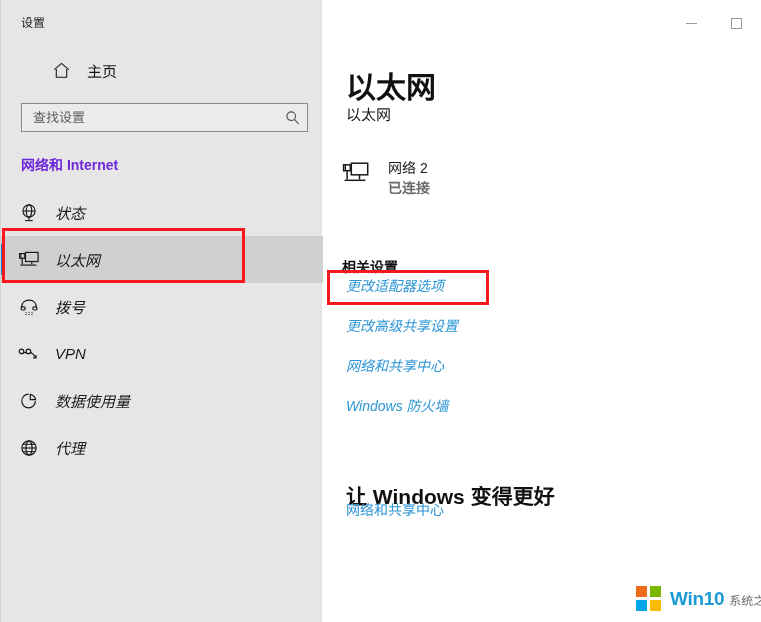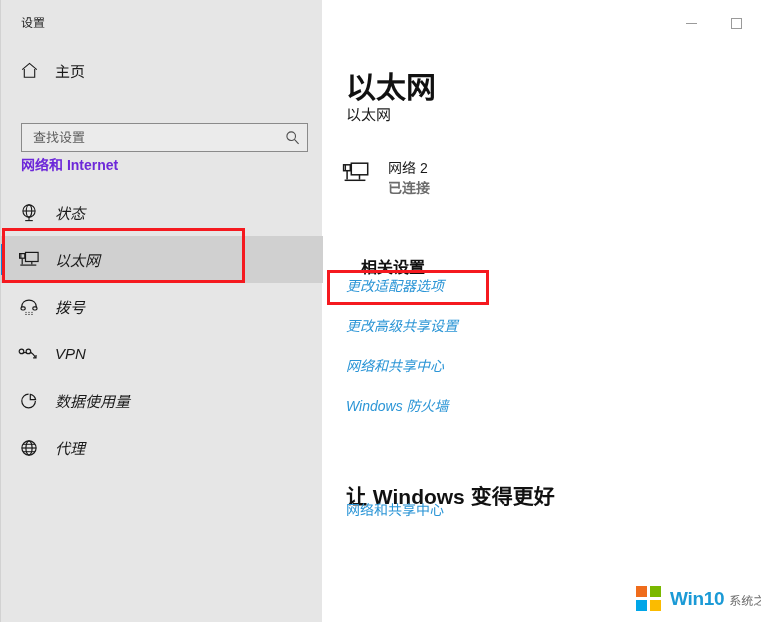--- a/index.html
+++ b/index.html
@@ -87,20 +87,21 @@
 
   #home-row {
     position: absolute;
     left: 0;
     top: 52px;
     width: 322px;
     height: 36px;
     display: flex;
     align-items: center;
     cursor: default;
+    padding-left: 32px;
   }
   #home-row .nav-ico {
     width: 40px;
     display: flex;
     justify-content: center;
     align-items: center;
     margin-left: 8px;
   }
   #home-label {
     font-size: 15px;
@@ -114,21 +115,20 @@
     position: absolute;
     left: 20px;
     top: 103px;
     width: 287px;
     height: 29px;
     background: #ebebeb;
     border: 1px solid #8a8a8a;
     box-sizing: border-box;
     display: flex;
     align-items: center;
-    margin-top: 20px;
   }
   #search-input {
     flex: 1 1 auto;
     border: none;
     outline: none;
     background: transparent;
     font-family: inherit;
     font-size: 13px;
     color: #1a1a1a;
     padding: 0 0 0 11px;
@@ -255,23 +255,23 @@
   #adapter-status {
     font-size: 14px;
     color: #6c6c6c;
     line-height: 20px;
     white-space: nowrap;
     font-weight: bold;
   }
 
   #related-heading {
     position: absolute;
-    left: 39px;
+    left: 20px;
     top: 243px;
-    font-size: 16px;
+    font-size: 14px;
     color: #111111;
     line-height: 24px;
     white-space: nowrap;
   }
   #related-links {
     position: absolute;
     left: 24px;
     top: 277px;
     width: 380px;
     font-style: italic;

